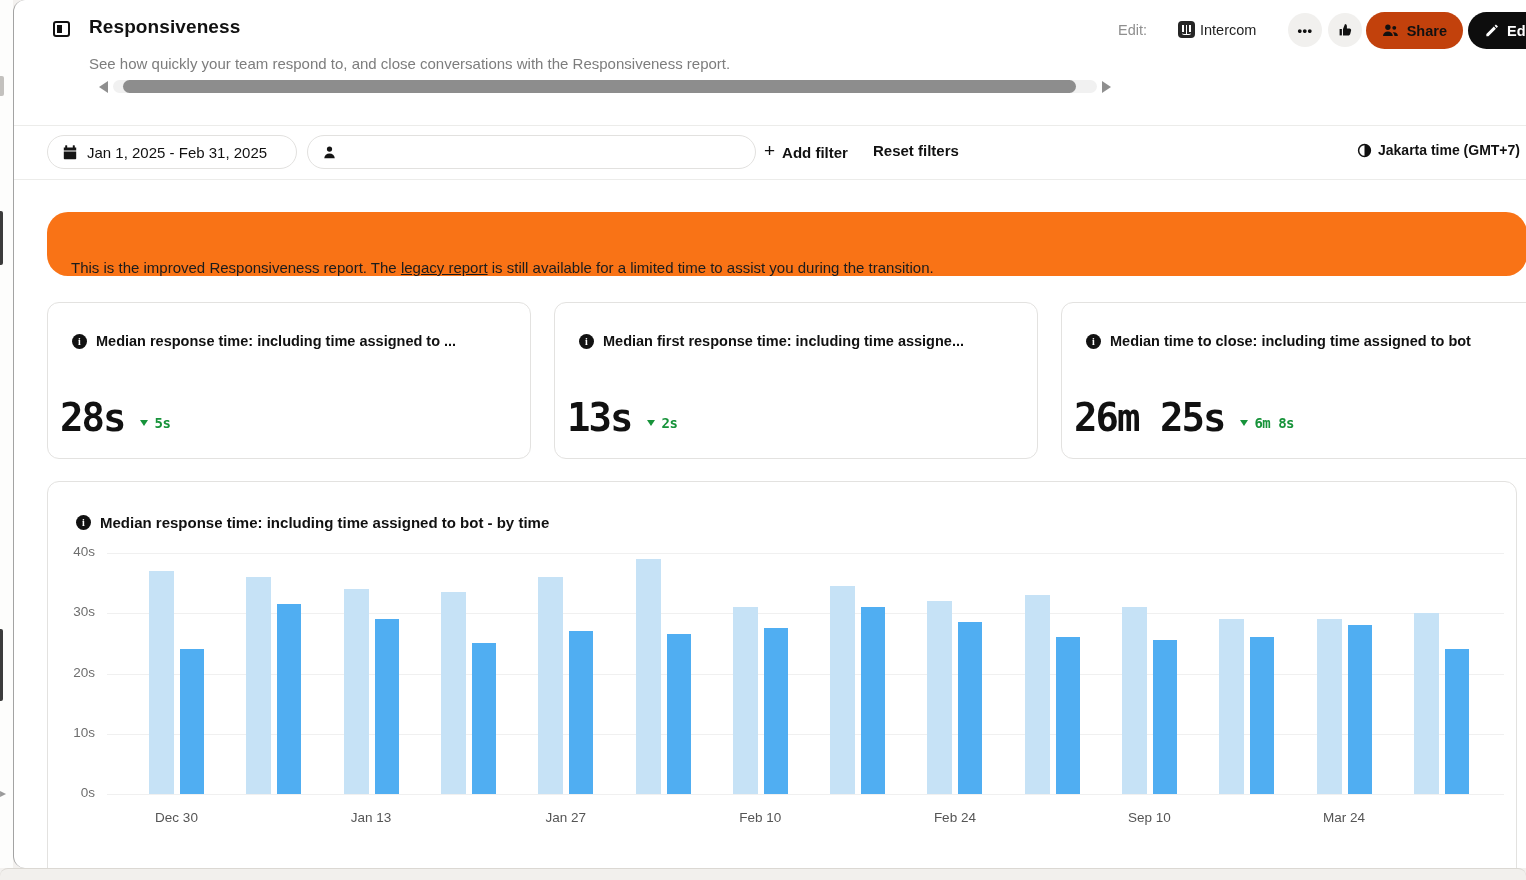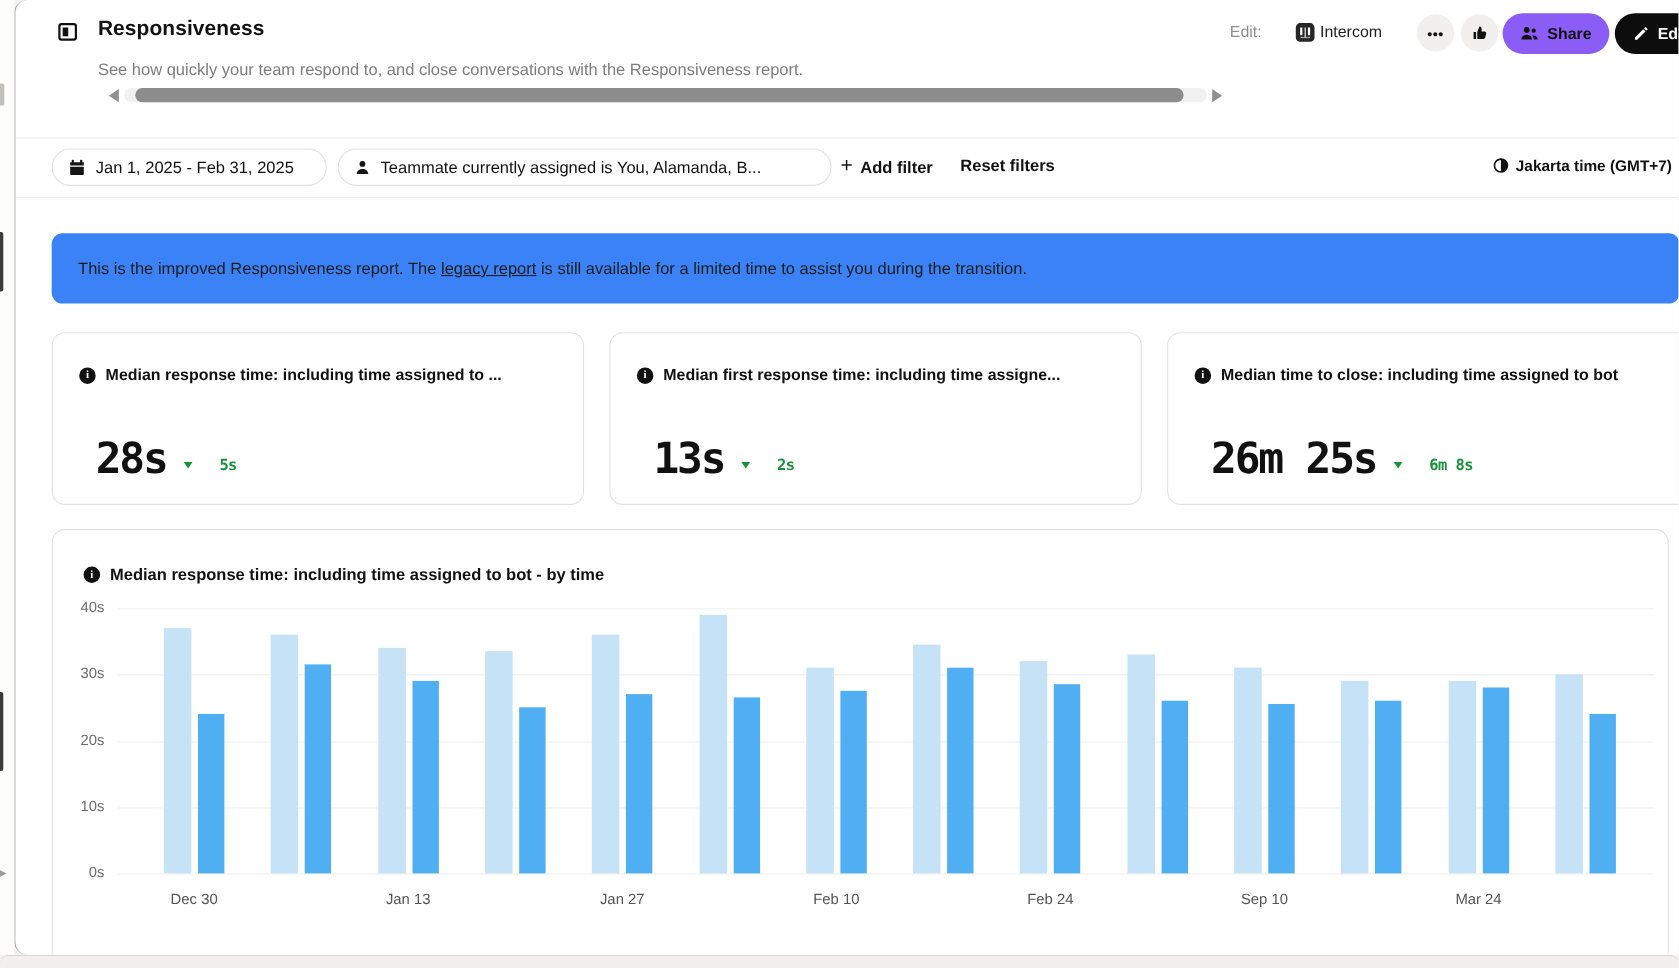--- a/index.html
+++ b/index.html
@@ -44,43 +44,43 @@
   .intercom-logo i { position:absolute; top:4px; width:1.8px; background:#fff; }
   .intercom-logo i:nth-child(1){ left:4px;  height:7px; }
   .intercom-logo i:nth-child(2){ left:7.6px; height:9px; }
   .intercom-logo i:nth-child(3){ left:11.2px; height:7px; }
   .intercom-logo b { position:absolute; left:4px; right:4px; bottom:3px; height:2px; border-bottom:1.8px solid #fff; border-radius:0 0 4px 4px; }
   .owner-name { position:absolute; left:1186px; top:22px; font-size:14.5px; color:#1f1f1f; }
   .circle-btn { position:absolute; top:13px; width:34px; height:34px; border-radius:50%; background:#f1f0ee; display:flex; align-items:center; justify-content:center; cursor:pointer; }
   .more-btn { left:1274px; font-size:13px; font-weight:700; color:#111; letter-spacing:.5px; }
   .thumb-btn { left:1314px; }
   .pill-btn { position:absolute; top:12px; height:37px; border-radius:19px; display:flex; align-items:center; gap:8px; padding:0 16px; font-size:14.5px; font-weight:600; cursor:pointer; }
-  .share-btn { left:1352px; width:97px; background:#8b5cf6; color:#111; }
+  .share-btn { left:1352px; width:97px; background:#c2410c; color:#111; }
   .edit-btn { left:1454px; width:96px; background:#0d0d0d; color:#fff; }
   
   .filter-divider { position:absolute; left:0; top:179px; width:1513px; height:1px; background:#ececea; }
   .filter-pill { position:absolute; top:135px; height:34px; border:1px solid #e2e1df; border-radius:17px; display:flex; align-items:center; gap:9px; padding:0 14px; font-size:15px; color:#111; background:#fff; cursor:pointer; white-space:nowrap; }
   .pill-date { left:33px; width:250px; }
   .pill-teammate { left:293px; width:449px; }
   .text-btn { position:absolute; top:142px; font-size:15px; font-weight:600; color:#111; cursor:pointer; display:flex; gap:7px; align-items:center; white-space:nowrap; }
   .add-filter { left:750px; }
   .reset-filters { left:859px; }
   .timezone { position:absolute; right:6px; top:142px; font-size:14px; font-weight:700; color:#111; display:flex; gap:6px; align-items:center; }
   
-  .banner { position:absolute; left:33px; top:212px; width:1480px; height:64px; background:#3b82f6; border-radius:10px; display:flex; align-items:center; padding:0 24px; font-size:15px; color:#1c1c1c; }
+  .banner { position:absolute; left:33px; top:212px; width:1480px; height:64px; background:#f97316; border-radius:21px; display:flex; align-items:flex-end; padding:0 24px; font-size:15px; color:#1c1c1c; }
   .banner a { color:#1c1c1c; text-decoration:underline; cursor:pointer; }
   
   .card { position:absolute; top:302px; width:484px; height:157px; background:#fff; border:1px solid #e3e2e0; border-radius:12px; }
   .card-1 { left:33px; } .card-2 { left:540px; } .card-3 { left:1047px; }
   .card-title-row { position:absolute; left:24px; top:30px; display:flex; align-items:center; gap:9px; }
   .info-icon { width:15px; height:15px; min-width:15px; background:#111; color:#fff; border-radius:50%; font-size:10px; font-weight:700; display:flex; align-items:center; justify-content:center; font-family:"Liberation Serif", serif; }
   .card-title { font-size:14.5px; font-weight:700; color:#111; white-space:nowrap; }
-  .value-row { position:absolute; left:39px; top:92px; display:flex; align-items:center; }
+  .value-row { position:absolute; left:12px; top:92px; display:flex; align-items:center; }
   .big-value { font-family:"DejaVu Sans Mono", monospace; font-size:39px; font-weight:600; letter-spacing:-2px; color:#111; }
-  .delta { display:flex; align-items:center; gap:24px; margin-left:16px; margin-top:10px; }
+  .delta { display:flex; align-items:center; gap:6px; margin-left:16px; margin-top:10px; }
   .tri-down { width:0; height:0; border-left:4.5px solid transparent; border-right:4.5px solid transparent; border-top:6px solid #17933a; }
   .delta-text { font-family:"DejaVu Sans Mono", monospace; font-size:14px; font-weight:600; color:#17933a; letter-spacing:-.5px; }
   
   .chart-card { position:absolute; left:33px; top:481px; width:1470px; height:410px; background:#fff; border:1px solid #e3e2e0; border-radius:12px; }
   .chart-title-row { position:absolute; left:28px; top:32px; display:flex; align-items:center; gap:9px; }
   .chart-title { font-size:15px; font-weight:700; color:#111; }
   .grid-line { position:absolute; height:1px; background:#f0f0f0; }
   .y-label { position:absolute; left:0; width:47px; text-align:right; font-size:13.5px; color:#6e6e6e; }
   .bar { position:absolute; }
   .x-label { position:absolute; width:90px; text-align:center; font-size:13.5px; color:#555; }
@@ -158,21 +158,20 @@
       <path d="M1.8 3.4h12.4v3H1.8z"></path>
       <path d="M1.8 7.6h12.4v6.6c0 .6-.5 1-1 1H2.8c-.5 0-1-.4-1-1z"></path>
     </svg>
     <span>Jan 1, 2025 - Feb 31, 2025</span>
   </div>
   <div class="filter-pill pill-teammate">
     <svg class="ic" width="15" height="15" viewBox="0 0 16 16" fill="#151515">
       <circle cx="8" cy="4.3" r="2.8"></circle>
       <path d="M2.4 14c.2-3.1 2.6-4.9 5.6-4.9s5.4 1.8 5.6 4.9z"></path>
     </svg>
-    <span>Teammate currently assigned is You, Alamanda, B...</span>
   </div>
   <div class="text-btn add-filter">
     <span style="font-size:19px;font-weight:400;margin-top:-2px;">+</span>
     <span>Add filter</span>
   </div>
   <div class="text-btn reset-filters">
     <span>Reset filters</span>
   </div>
   <div class="timezone">
     <svg class="ic" width="15" height="15" viewBox="0 0 16 16">

